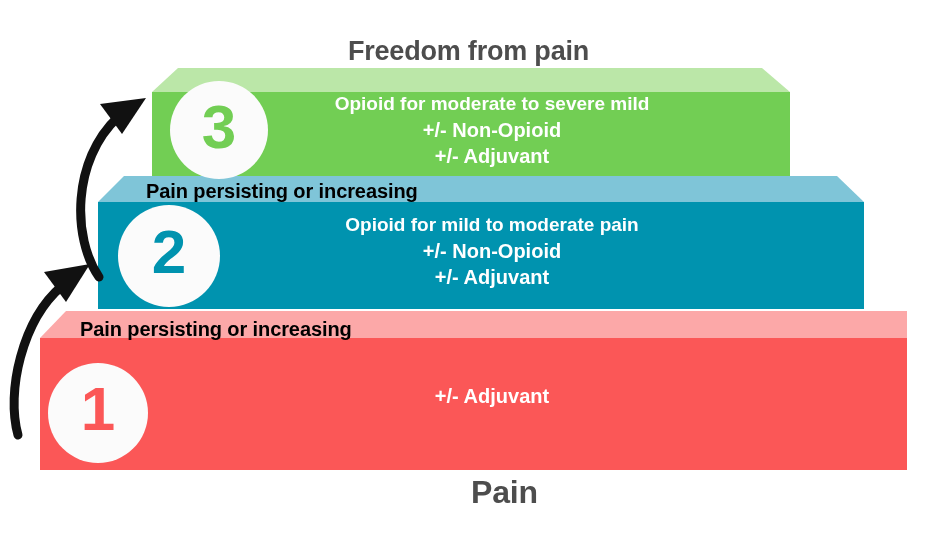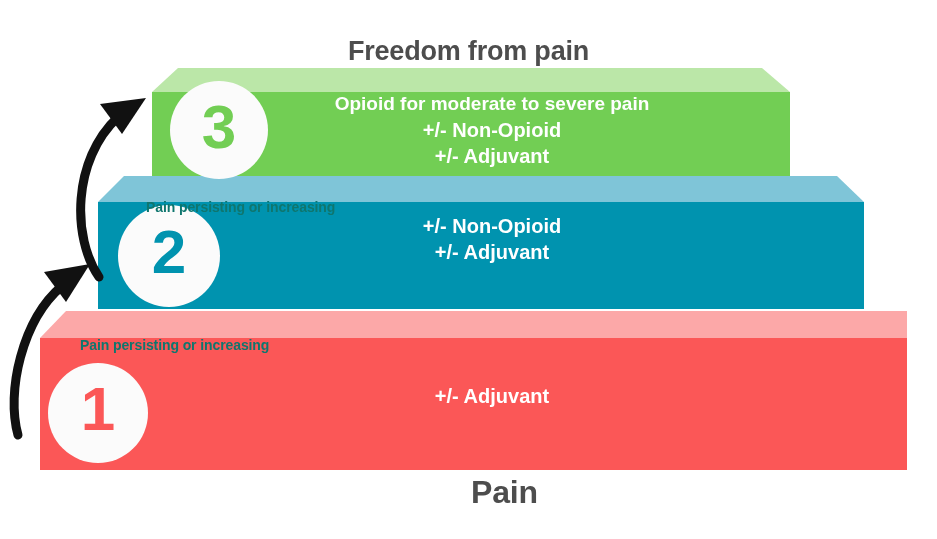--- a/index.html
+++ b/index.html
@@ -60,26 +60,25 @@
     text-align: center;
     font-size: 32px;
     font-weight: bold;
     color: #4d4d4d;
     letter-spacing: -0.2px;
     padding-left: 36px;
   }
 
   .persist-label {
     position: absolute;
-    font-size: 14px;
+    font-size: 20px;
     font-weight: bold;
-    color: #0f766e;
+    color: #000000;
     white-space: nowrap;
     letter-spacing: -0.1px;
-    margin-top: 19px;
   }
   .persist-2 { left: 146px; top: 180px; }
   .persist-1 { left:  80px; top: 318px; }
 
   .step-body {
     position: absolute;
     text-align: center;
     color: #ffffff;
     font-weight: bold;
     line-height: 1.30;
@@ -140,29 +139,30 @@
     </g>
 
   </svg>
 
   <div class="txt-layer">
 
     <div class="title-top">Freedom from pain</div>
 
     <div class="badge-num badge-3">3</div>
     <div class="step-body body-3">
-      <span class="line l1">Opioid for moderate to severe pain</span>
+      <span class="line l1">Opioid for moderate to severe mild</span>
       <span class="line l2">+/- Non-Opioid</span>
       <span class="line l3">+/- Adjuvant</span>
     </div>
 
     <div class="persist-label persist-2">Pain persisting or increasing</div>
 
     <div class="badge-num badge-2">2</div>
     <div class="step-body body-2">
+      <span class="line l1">Opioid for mild to moderate pain</span>
       <span class="line l2">+/- Non-Opioid</span>
       <span class="line l3">+/- Adjuvant</span>
     </div>
 
     <div class="persist-label persist-1">Pain persisting or increasing</div>
 
     <div class="badge-num badge-1">1</div>
     <div class="step-body body-1">
       <span class="line l2">+/- Adjuvant</span>
     </div>

